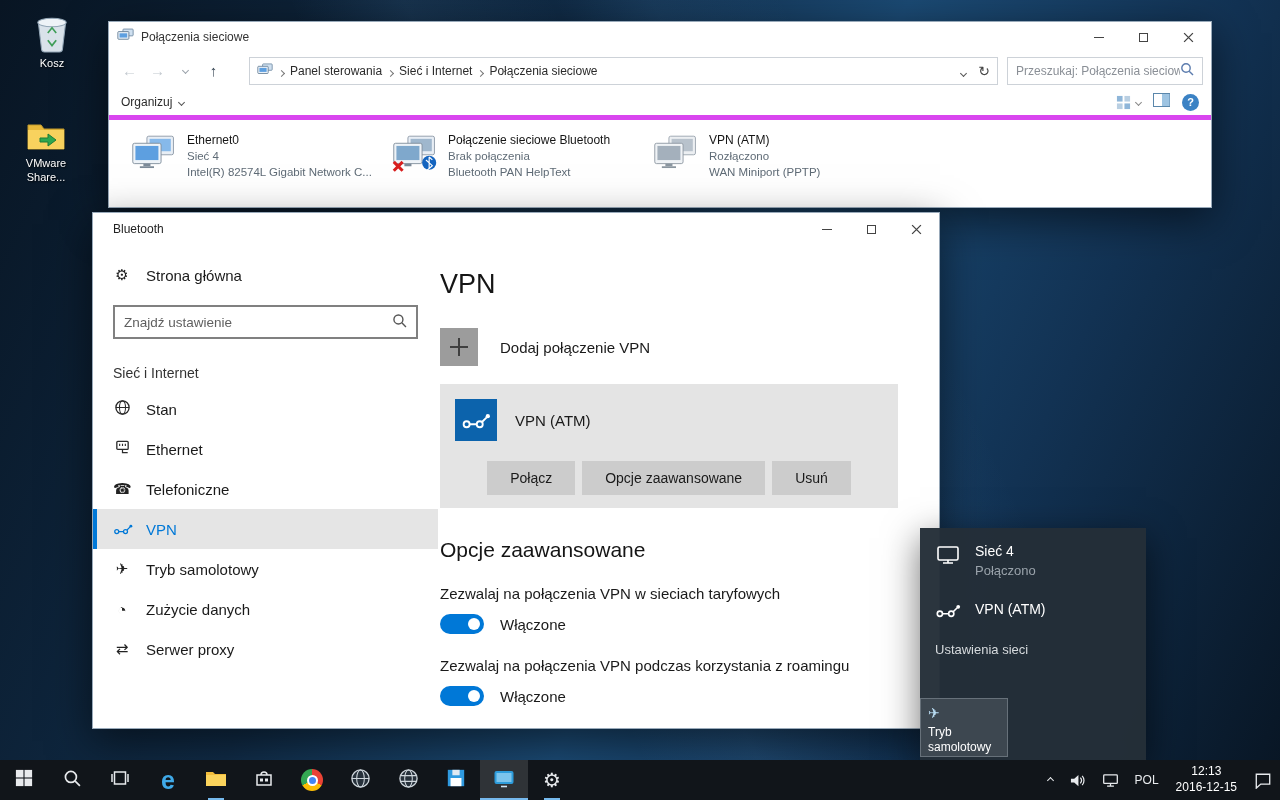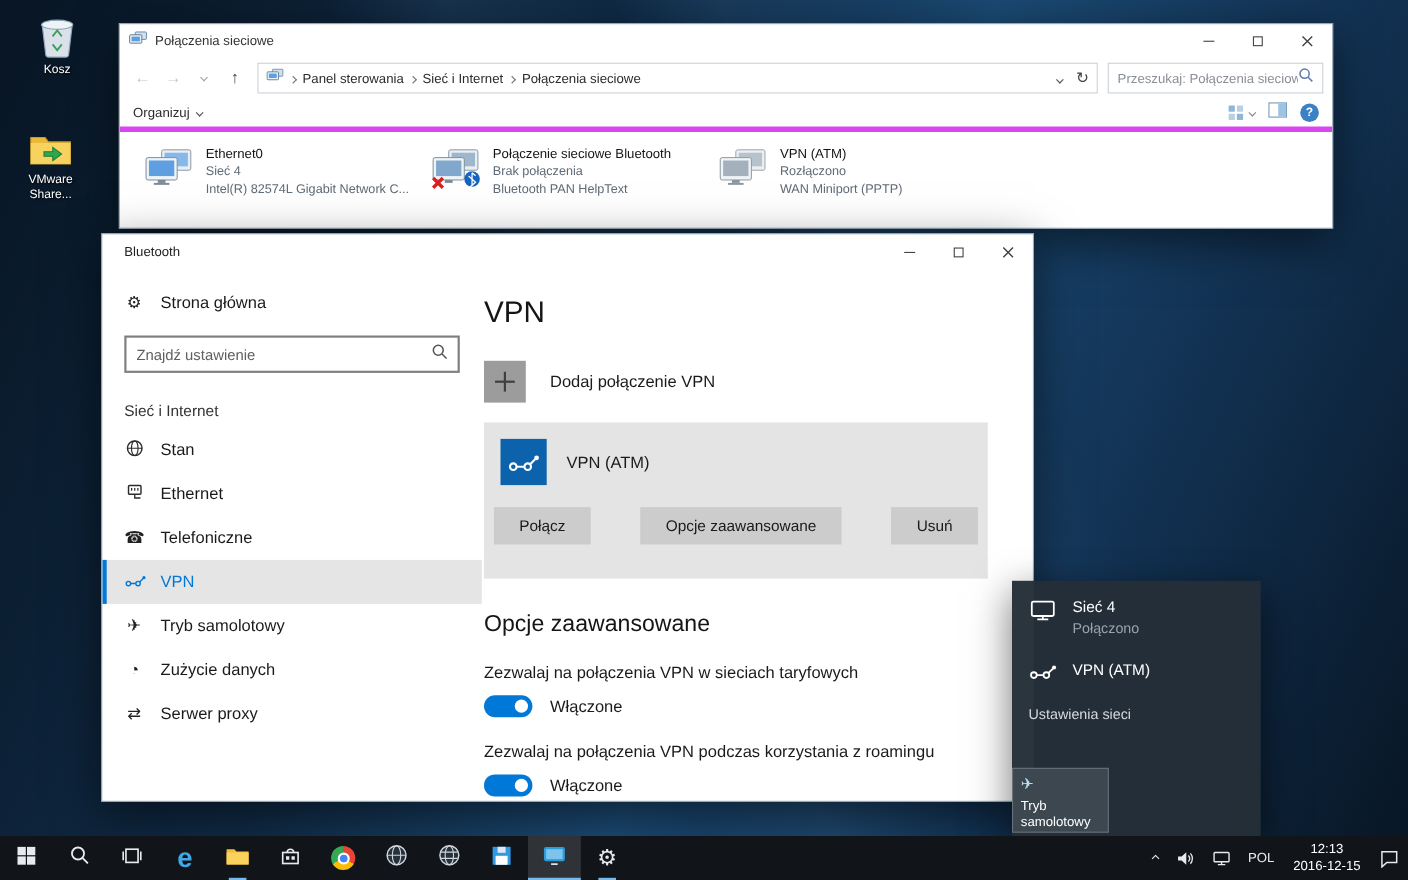--- a/index.html
+++ b/index.html
@@ -44,21 +44,21 @@
 
   
   .explorer { left:108px; top:21px; width:1104px; height:187px; z-index:2; display:flex; flex-direction:column; }
   .ex-title { height:30px; display:flex; align-items:center; padding-left:8px; }
   .ex-title .t-text { margin-left:7px; font-size:12px; color:#333; }
   .ex-nav { height:37px; display:flex; align-items:center; padding:0 8px; gap:3px; }
   .navbtn { width:25px; height:25px; display:flex; align-items:center; justify-content:center;
             font-size:15px; color:#c3c9cf; }
   .navbtn.en { color:#3c4a58; }
   .addr { flex:1 1 auto; height:28px; border:1px solid #cdd2d8; display:flex; align-items:center;
-          padding:0 7px; gap:4px; margin:0 6px 0 5px; }
+          padding:0 7px; gap:4px; margin:0 6px 0 20px; }
   .crumb { font-size:12px; color:#2b2b2b; white-space:nowrap; }
   .crumb-sep { color:#777; margin:0 2px; }
   .addr-right { margin-left:auto; display:flex; align-items:center; gap:12px; color:#555; }
   .refresh-g { font-size:14px; color:#444; }
   .ex-search { width:196px; height:28px; border:1px solid #cdd2d8; display:flex; align-items:center; padding:0 8px; }
   .ex-search input, .st-search input {
     border:none; outline:none; flex:1; font-size:12px; color:#333; background:transparent;
     font-family:inherit; min-width:0; }
   .ex-search input::placeholder { color:#8a8f96; }
   .ex-toolbar { height:31px; display:flex; align-items:center; padding:0 12px; border-bottom:5px solid #d946ef; }
@@ -92,21 +92,21 @@
   .add-row { margin-top:28px; display:flex; align-items:center; gap:22px; }
   .add-sq { width:38px; height:38px; background:#9c9c9c; position:relative; flex:0 0 38px; }
   .add-sq::before, .add-sq::after { content:""; position:absolute; background:#3f3f3f; }
   .add-sq::before { left:10px; top:18px; width:18px; height:2px; }
   .add-sq::after  { left:18px; top:10px; width:2px; height:18px; }
   .add-lbl { font-size:15px; color:#1a1a1a; }
   .vpn-block { margin-top:18px; width:458px; background:#e4e4e4; }
   .vpn-row { display:flex; align-items:center; gap:18px; padding:15px 15px 4px; }
   .vpn-tile { width:42px; height:42px; background:#0c63ac; display:flex; align-items:center; justify-content:center; flex:0 0 42px; }
   .vpn-name { font-size:15px; color:#1a1a1a; }
-  .vpn-btns { display:flex; justify-content:space-between; gap:7px; padding:16px 9px 31px; }
+  .vpn-btns { display:flex; justify-content:center; gap:7px; padding:16px 9px 13px; }
   .gbtn { background:#cccccc; border:none; padding:9px 23px; font-size:14px; color:#1a1a1a;
           font-family:inherit; cursor:default; }
   .sec-h { margin-top:30px; font-size:21px; font-weight:400; color:#151515; }
   .tg-label { margin-top:23px; font-size:15px; color:#1a1a1a; }
   .tg-row { margin-top:12px; display:flex; align-items:center; gap:16px; }
   .toggle { width:44px; height:20px; border-radius:10px; background:var(--accent); position:relative; flex:0 0 44px; }
   .toggle::after { content:""; position:absolute; width:12px; height:12px; border-radius:50%;
                    background:#fff; right:4px; top:4px; }
   .tg-state { font-size:15px; color:#1a1a1a; }
 

